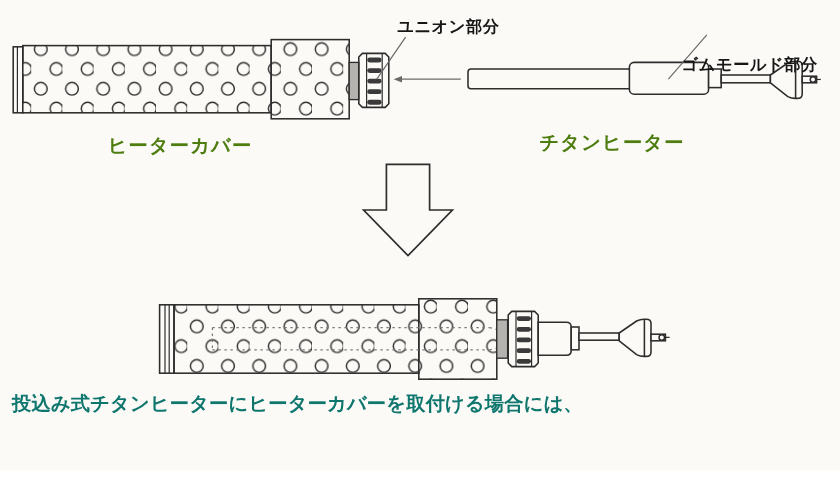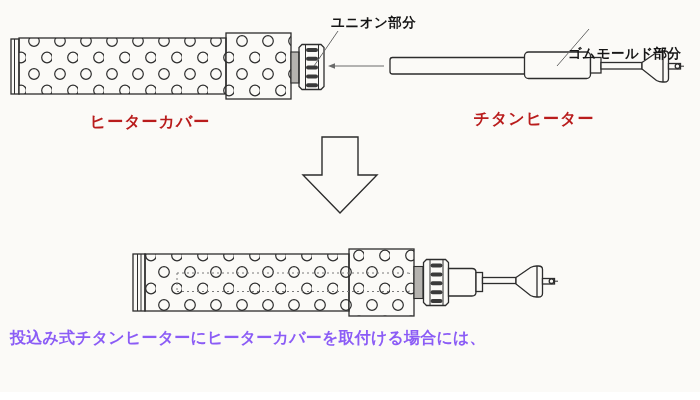--- a/index.html
+++ b/index.html
@@ -18,33 +18,33 @@
     font-weight:600;
     letter-spacing:0.5px;
     color:#161616;
     white-space:nowrap;
   }
   .caption{
     position:absolute;
     font-size:16px;
     font-weight:600;
     letter-spacing:1px;
-    color:#b91c1c;
+    color:#4d7c0f;
     text-align:center;
     white-space:nowrap;
   }
   .instructions{
     position:absolute;
     left:10px;top:326px;
     width:688px;
     font-size:16px;
     font-weight:600;
     line-height:23.5px;
     letter-spacing:0.2px;
-    color:#8b5cf6;
+    color:#0f766e;
   }
   .instructions div{white-space:nowrap;}
 </style>
 </head>
 <body>
 
 <div id="page">
 
   <svg id="art" width="700" height="400" viewBox="0 0 700 400">
     <defs>
@@ -157,19 +157,19 @@
       </g>
     </g>
   </svg>
 
   <div class="callout-label" style="left:331px;top:14px;">ユニオン部分</div>
 
   <div class="callout-label" style="left:568px;top:11px;margin-top:34px;">ゴムモールド部分</div>
 
   <div class="caption" style="left:60px;top:112px;width:180px;">ヒーターカバー</div>
 
-  <div class="caption" style="left:444px;top:109px;width:180px;">チタンヒーター</div>
+  <div class="caption" style="left:420px;top:109px;width:180px;">チタンヒーター</div>
 
   <div class="instructions">
     <div>投込み式チタンヒーターにヒーターカバーを取付ける場合には、</div>
   </div>
 
 </div>
 
 </body></html>

